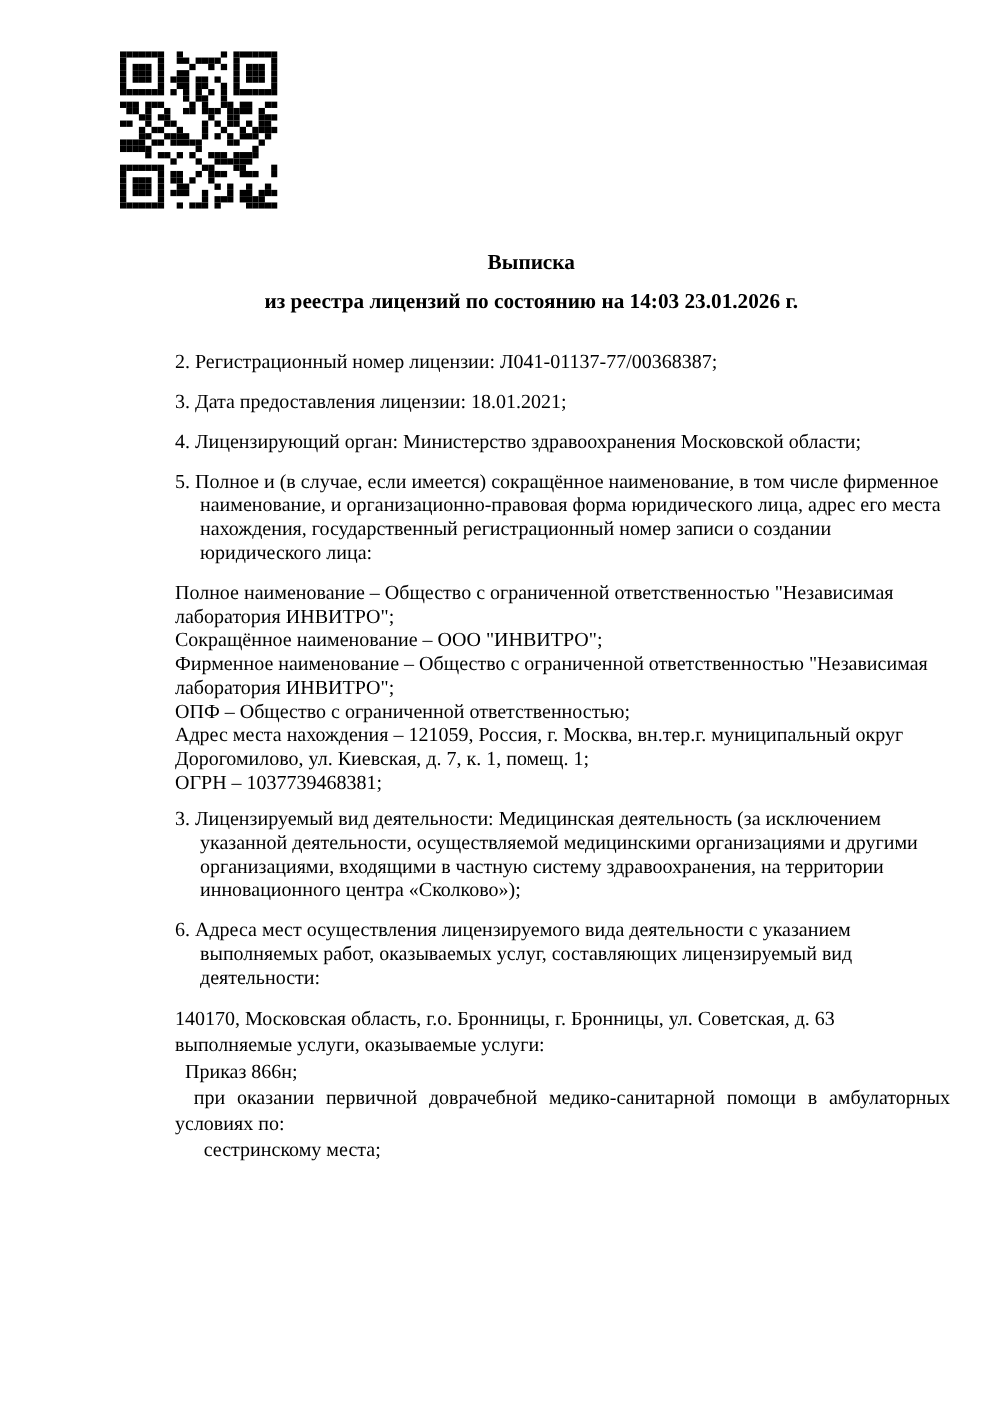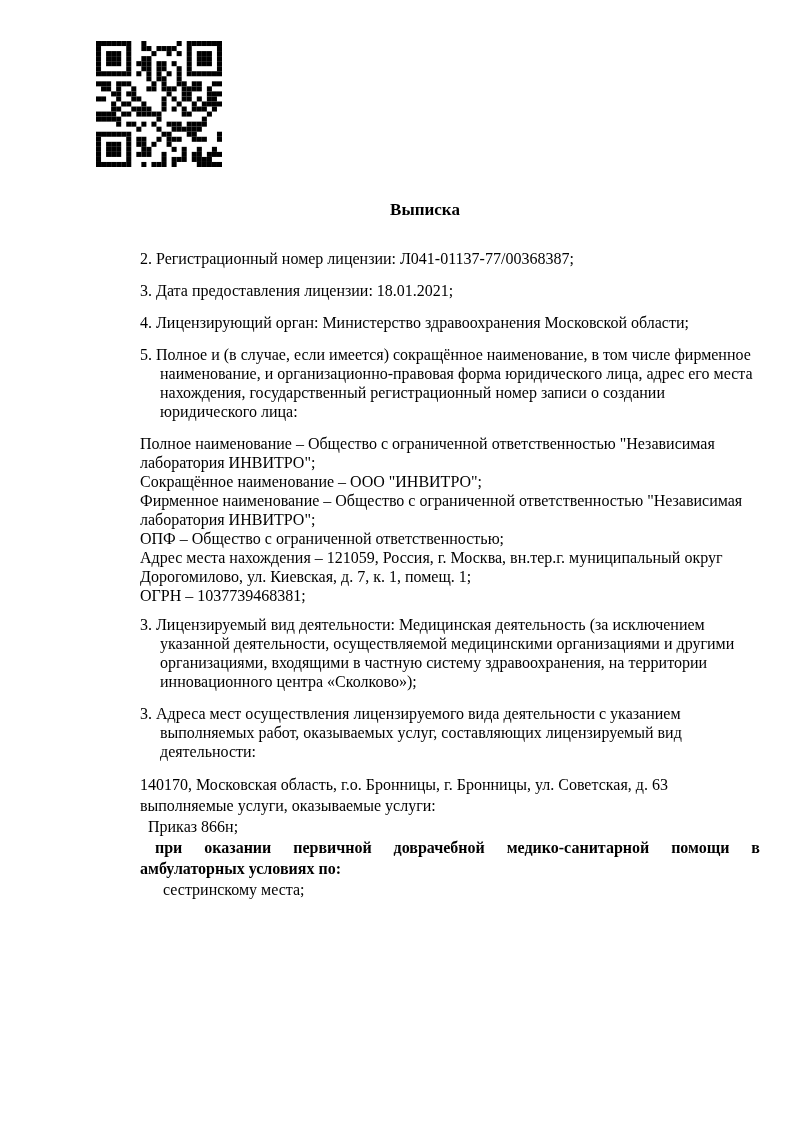--- a/index.html
+++ b/index.html
@@ -58,21 +58,21 @@
   }
   .activity-block {
     margin-top: 11px;
     line-height: 21px;
   }
   .activity-block p, .activity-block div {
     margin: 0;
   }
   .ind8 { padding-left: 8px; }
   .ind23 { padding-left: 23px; }
-  .ti15 { text-indent: 15px; font-weight: bold; }
+  .ti15 { text-indent: 15px; }
   .just { text-align: justify; }
 </style>
 </head>
 <body>
 
 <div class="page">
 
   <svg class="qr" id="qr" viewBox="0 0 125 125" xmlns="http://www.w3.org/2000/svg">
       <rect x="0" y="0" width="5" height="5" fill="#000000"></rect>
       <rect x="5" y="0" width="5" height="5" fill="#000000"></rect>
@@ -373,39 +373,40 @@
       <rect x="105" y="120" width="5" height="5" fill="#000000"></rect>
       <rect x="110" y="120" width="5" height="5" fill="#000000"></rect>
       <rect x="115" y="120" width="5" height="5" fill="#000000"></rect>
       <rect x="120" y="120" width="5" height="5" fill="#000000"></rect>
     </svg>
 
   <div class="content">
 
     <div class="title-block">
       <div class="title">Выписка</div>
+      <div class="subtitle">из реестра лицензий по состоянию на 14:03 23.01.2026 г.</div>
     </div>
 
     <div class="items">
       <p class="item">2. Регистрационный номер лицензии: Л041-01137-77/00368387;</p>
       <p class="item">3. Дата предоставления лицензии: 18.01.2021;</p>
       <p class="item">4. Лицензирующий орган: Министерство здравоохранения Московской области;</p>
       <p class="item">5. Полное и (в случае, если имеется) сокращённое наименование, в том числе фирменное наименование, и организационно-правовая форма юридического лица, адрес его места нахождения, государственный регистрационный номер записи о создании юридического лица:</p>
 
       <div class="org-block">
         <div>Полное наименование – Общество с ограниченной ответственностью "Независимая лаборатория ИНВИТРО";</div>
         <div>Сокращённое наименование – ООО "ИНВИТРО";</div>
         <div>Фирменное наименование – Общество с ограниченной ответственностью "Независимая лаборатория ИНВИТРО";</div>
         <div>ОПФ – Общество с ограниченной ответственностью;</div>
         <div>Адрес места нахождения – 121059, Россия, г. Москва, вн.тер.г. муниципальный округ Дорогомилово, ул. Киевская, д. 7, к. 1, помещ. 1;</div>
         <div>ОГРН – 1037739468381;</div>
       </div>
 
       <p class="item">3. Лицензируемый вид деятельности: Медицинская деятельность (за исключением указанной деятельности, осуществляемой медицинскими организациями и другими организациями, входящими в частную систему здравоохранения, на территории инновационного центра «Сколково»);</p>
-      <p class="item">3. Адреса мест осуществления лицензируемого вида деятельности с указанием выполняемых работ, оказываемых услуг, составляющих лицензируемый вид деятельности:</p>
+      <p class="item">6. Адреса мест осуществления лицензируемого вида деятельности с указанием выполняемых работ, оказываемых услуг, составляющих лицензируемый вид деятельности:</p>
 
       <div class="activity-block">
         <div>140170, Московская область, г.о. Бронницы, г. Бронницы, ул. Советская, д. 63</div>
         <div>выполняемые услуги, оказываемые услуги:</div>
         <div class="ind8">Приказ 866н;</div>
         <p class="just ti15">при оказании первичной доврачебной медико-санитарной помощи в амбулаторных условиях по:</p>
         <div class="ind23">сестринскому места;</div>
       </div>
     </div>
 

